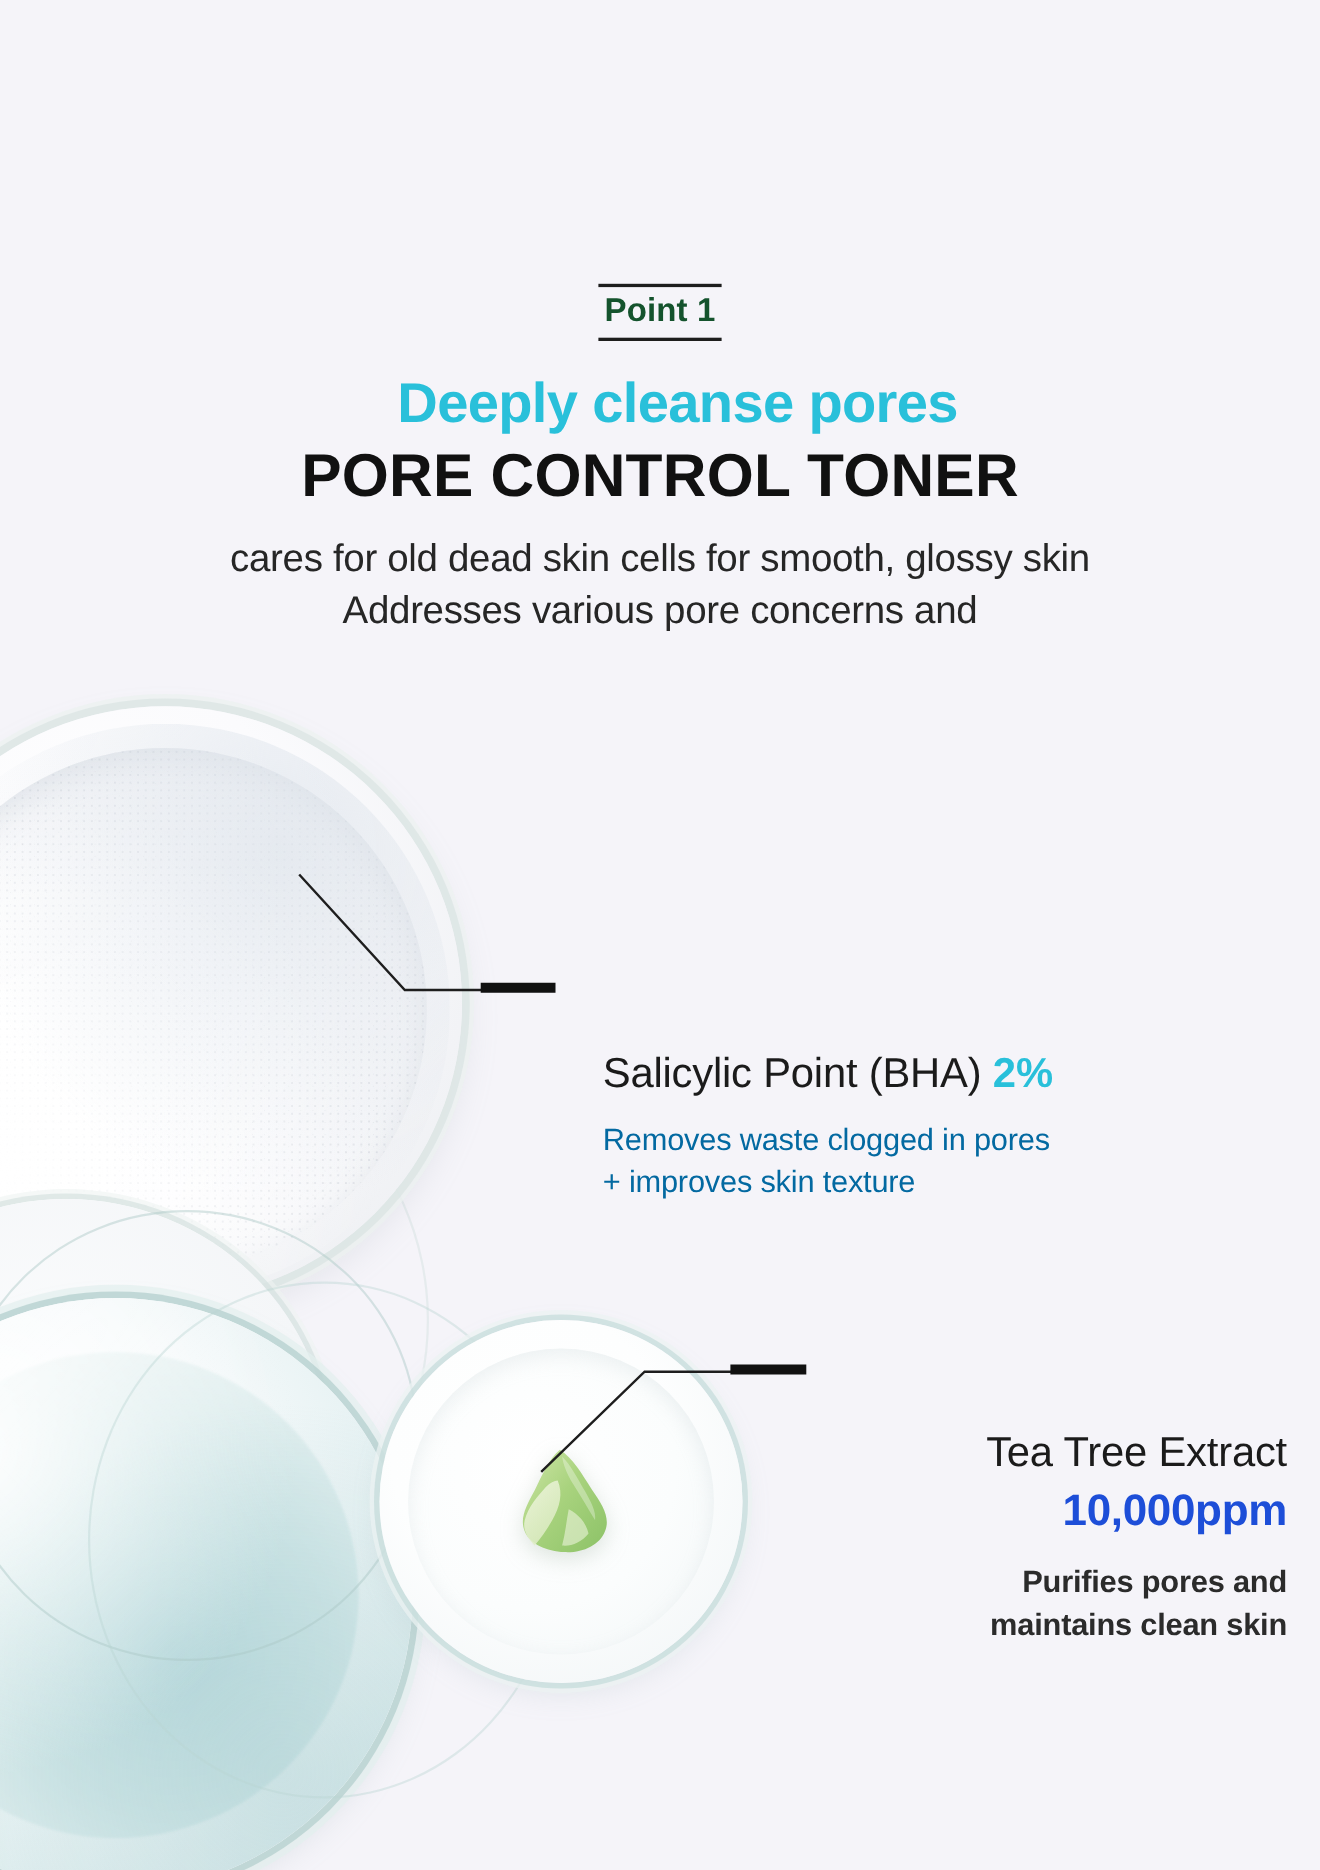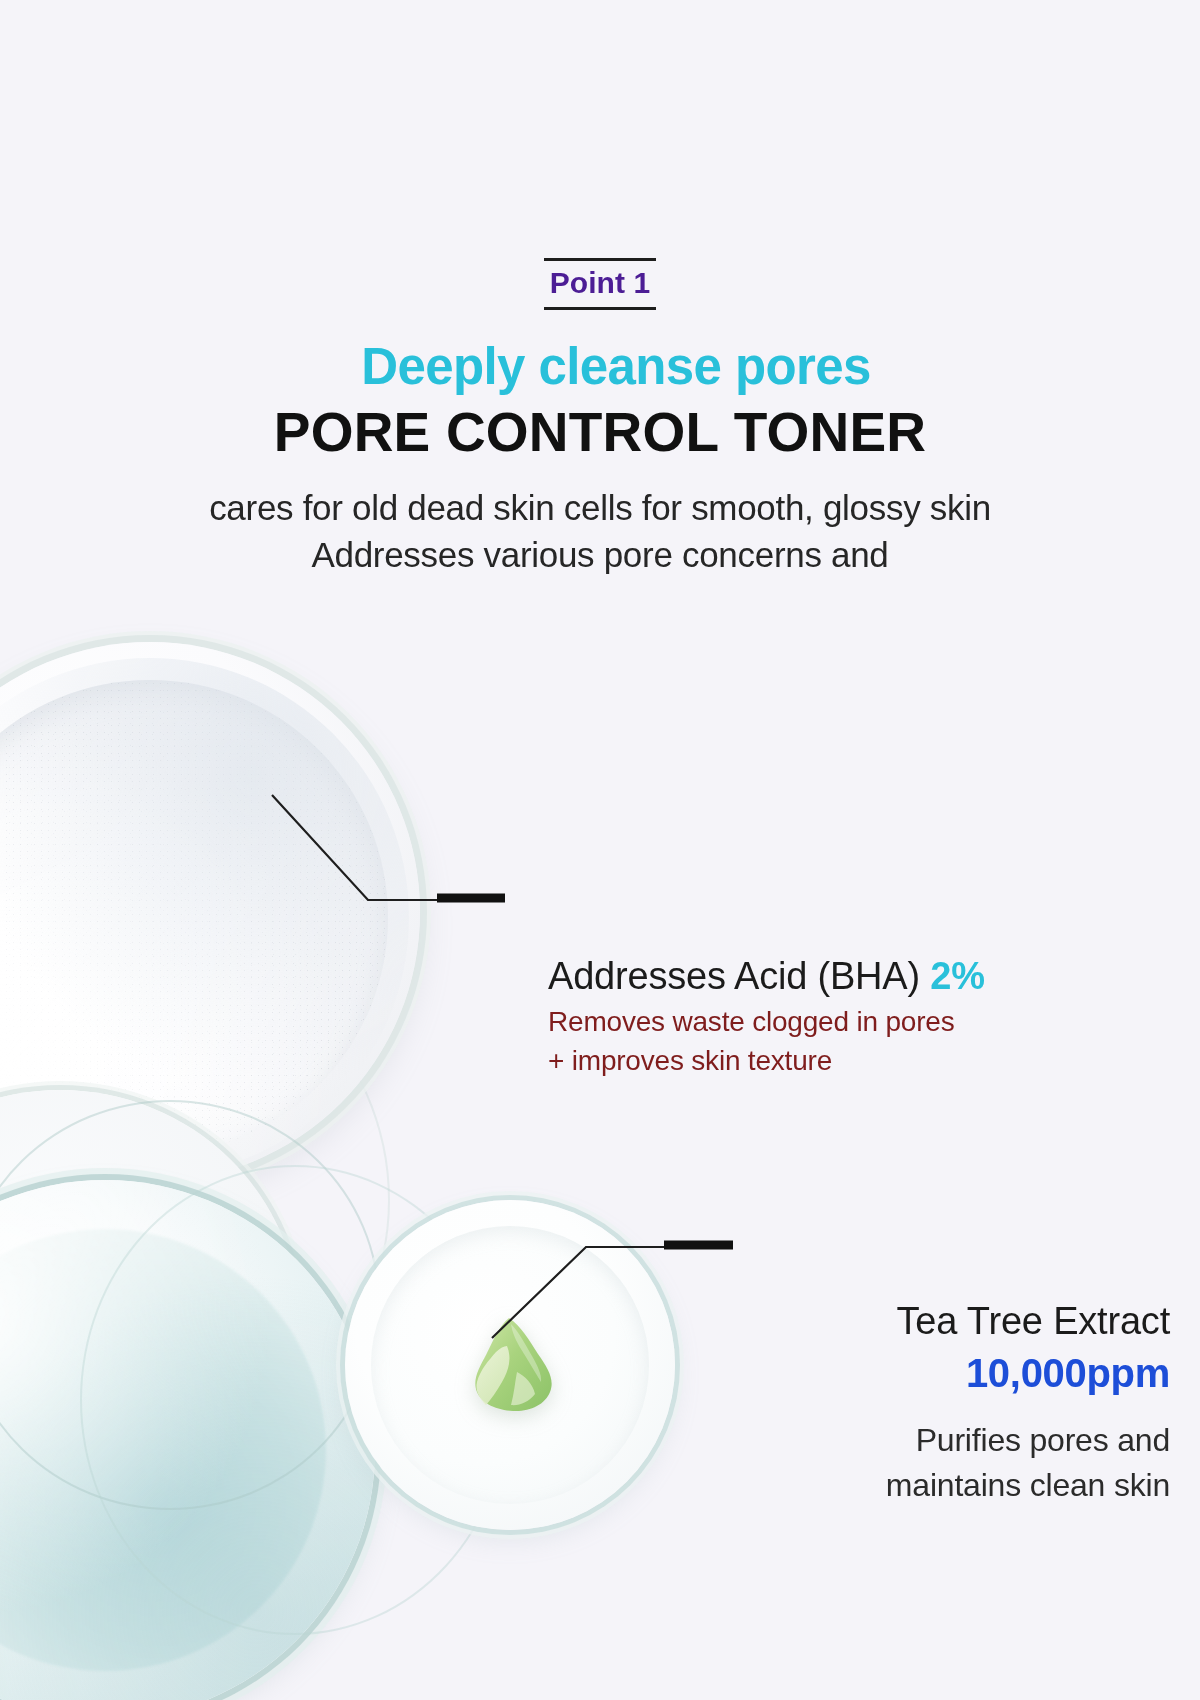--- a/index.html
+++ b/index.html
@@ -19,21 +19,21 @@
 
   .point-badge {
     display:inline-block;
     margin-top:258px;
     padding:7px 6px 9px 6px;
     border-top:3px solid #1d1d1d;
     border-bottom:3px solid #1d1d1d;
     font-size:30px;
     font-weight:700;
     letter-spacing:.1px;
-    color:#4c1d95;
+    color:#14532d;
     line-height:1;
   }
 
   .headline-cyan {
     margin-top:30px;
     font-size:51px;
     font-weight:700;
     color:#29c0da;
     letter-spacing:-.6px;
     line-height:1.06;
@@ -180,35 +180,35 @@
   
   .callout { position:absolute; z-index:25; }
 
   .callout-bha { left:548px; top:955px; width:600px; }
   .callout-bha .c-title {
     font-size:38px; font-weight:400; color:#1b1b1b; letter-spacing:-.2px; line-height:1.15;
     white-space:nowrap;
   }
   .callout-bha .c-title .accent { color:#29c0da; font-weight:700; }
   .callout-bha .c-desc {
-    margin-top:3px; font-size:28px; font-weight:400; color:#7f1d1d;
+    margin-top:17px; font-size:28px; font-weight:400; color:#0369a1;
     line-height:1.42; letter-spacing:-.2px;
   }
 
   .callout-tea { right:30px; top:1300px; width:600px; text-align:right; }
   .callout-tea .c-title {
     font-size:38px; font-weight:400; color:#1b1b1b; letter-spacing:-.2px; line-height:1.15;
     white-space:nowrap;
     text-align:right;
   }
   .callout-tea .c-amount {
     margin-top:6px; font-size:40px; font-weight:700; color:#1d4ed8; letter-spacing:-.3px; line-height:1.15;
   }
   .callout-tea .c-desc {
-    margin-top:22px; font-size:32px; font-weight:400; color:#2b2b2b;
+    margin-top:22px; font-size:28px; font-weight:700; color:#2b2b2b;
     line-height:1.42; letter-spacing:-.2px;
   }
 </style>
 </head>
 <body>
 
 <div id="page">
 
   <div class="scene">
 
@@ -262,21 +262,21 @@
     <div class="headline-cyan">Deeply cleanse pores</div>
     <div class="headline-black">PORE CONTROL TONER</div>
     <div class="subcopy">
       <div>cares for old dead skin cells for smooth, glossy skin</div>
       <div>Addresses various pore concerns and</div>
     </div>
   </div>
 
   <div class="callout callout-bha">
     <div class="c-title">
-      <span>Addresses Acid (BHA)</span><span>&nbsp;</span><span class="accent">2%</span>
+      <span>Salicylic Point (BHA)</span><span>&nbsp;</span><span class="accent">2%</span>
     </div>
     <div class="c-desc">
       <div>Removes waste clogged in pores</div>
       <div>+ improves skin texture</div>
     </div>
   </div>
 
   <div class="callout callout-tea">
     <div class="c-title">Tea Tree Extract</div>
     <div class="c-amount">10,000ppm</div>

